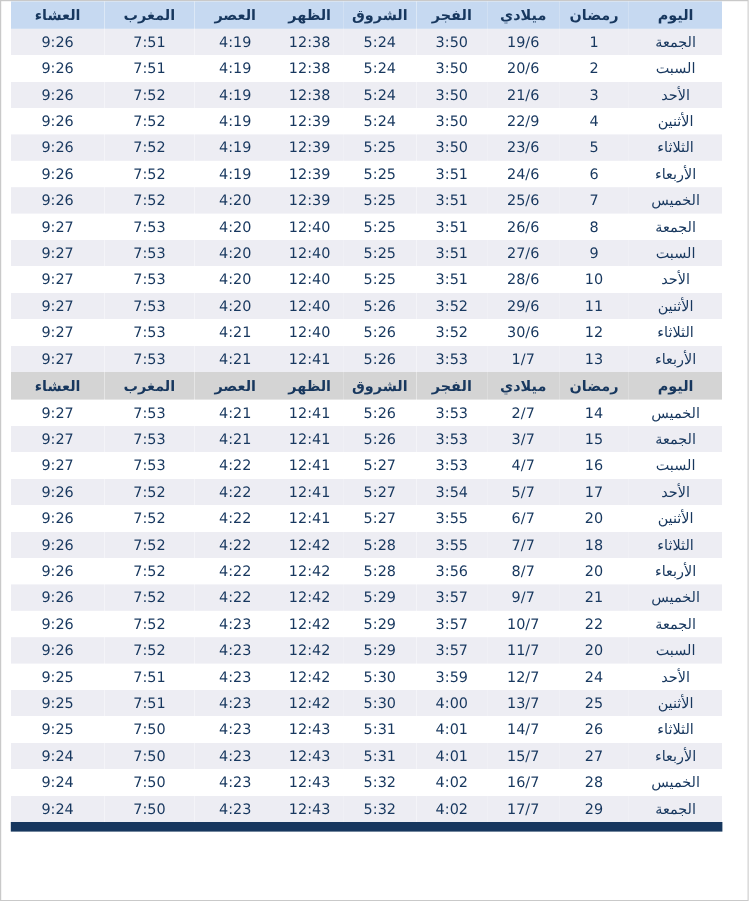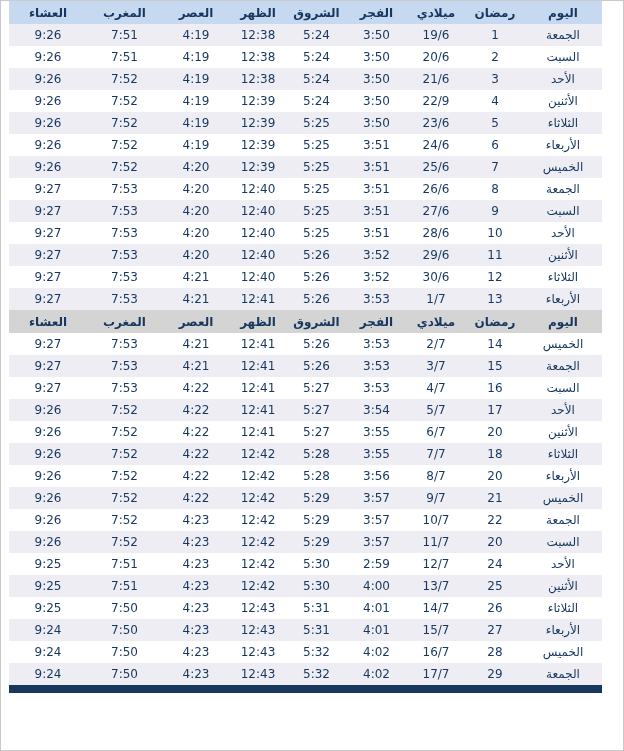--- a/index.html
+++ b/index.html
@@ -327,21 +327,21 @@
           <td>5:29</td>
           <td>12:42</td>
           <td>4:23</td>
           <td class="b">7:52</td>
           <td>9:26</td>
         </tr>
         <tr>
           <td>الأحد</td>
           <td>24</td>
           <td>12/7</td>
-          <td class="b">2:59</td>
+          <td class="b">3:59</td>
           <td>5:30</td>
           <td>12:42</td>
           <td>4:23</td>
           <td class="b">7:51</td>
           <td>9:25</td>
         </tr>
         <tr class="alt">
           <td>الأثنين</td>
           <td>25</td>
           <td>13/7</td>

